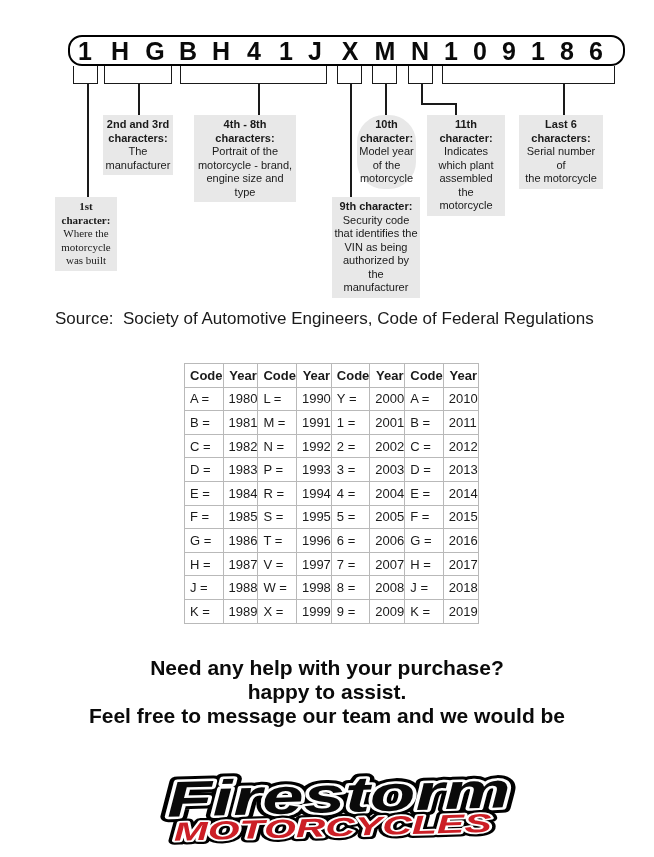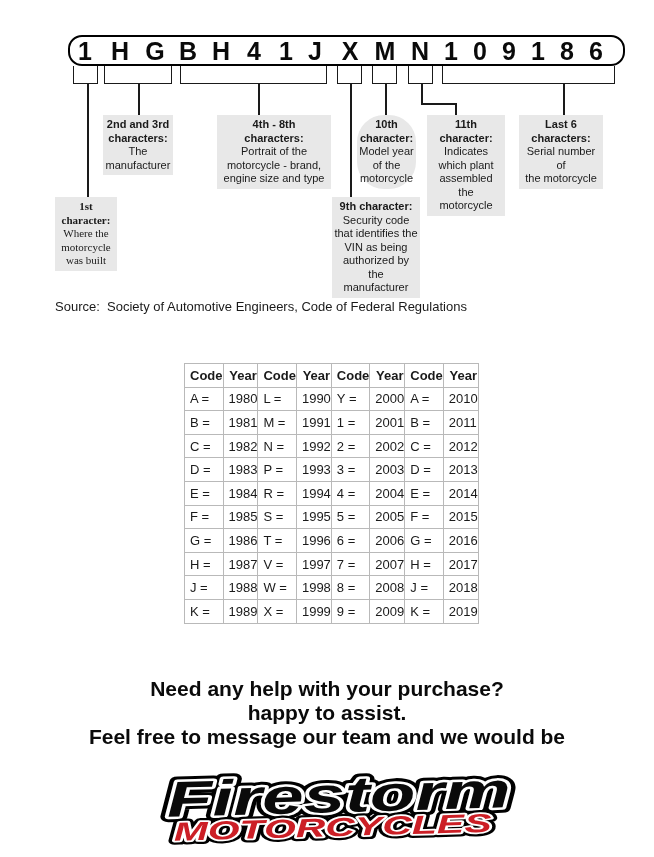--- a/index.html
+++ b/index.html
@@ -19,33 +19,33 @@
              border-right: 1.5px solid var(--line); border-bottom: 1.5px solid var(--line); }
   .vline { position: absolute; width: 1.5px; background: var(--line); }
   .hline { position: absolute; height: 1.5px; background: var(--line); }
 
   
   .callout { position: absolute; background: var(--callout-bg); text-align: center;
              font-size: 11px; line-height: 13.5px; padding: 3px 2px; color: #1a1a1a; }
   .co-title { font-weight: bold; }
 
   
-  #source-note { position: absolute; left: 55px; top: 299px; font-size: 13px; color: #1a1a1a; white-space: pre; }
+  #source-note { position: absolute; left: 55px; top: 309px; font-size: 17px; color: #1a1a1a; white-space: pre; }
 
   
   #year-table-wrap { position: absolute; left: 184px; top: 363px; }
   table { border-collapse: collapse; table-layout: fixed; }
   th, td { border: 1px solid #b9b9b9; font-size: 13px; text-align: left;
            padding: 0 0 0 5px; height: 23.6px; background: #fff; color: #1a1a1a;
            white-space: nowrap; overflow: hidden; }
   th { font-weight: bold; text-align: center; }
 
   
   #help-text { position: absolute; left: 0; top: 656px; width: 654px; text-align: center;
-               font-size: 21px; font-weight: bold; line-height: 24px; color: #0a0a0a; margin-top: 21px; }
+               font-size: 21px; font-weight: bold; line-height: 24px; color: #0a0a0a; }
 
   
   #logo { position: absolute; left: 155px; top: 762px; transform: rotate(-1.6deg); }
 </style>
 </head>
 <body>
 
 <div id="page">
 
   <div id="vin-box"></div>
@@ -88,21 +88,21 @@
       <div class="vline" style="left: 563px; top: 84px; height: 31px;"></div>
     </div>
 
   <div id="callouts">
       <div class="callout" style="left: 103px; top: 115px; width: 70px;">
         <div class="co-title">2nd and 3rd</div>
         <div class="co-title">characters:</div>
         <div class="co-line">The</div>
         <div class="co-line">manufacturer</div>
       </div>
-      <div class="callout" style="left: 217px; top: 115px; width: 114px;">
+      <div class="callout" style="left: 194px; top: 115px; width: 102px;">
         <div class="co-title">4th - 8th</div>
         <div class="co-title">characters:</div>
         <div class="co-line">Portrait of the</div>
         <div class="co-line">motorcycle - brand,</div>
         <div class="co-line">engine size and type</div>
       </div>
       <div class="callout" style="left: 357px; top: 115px; width: 59px; border-radius: 27px;">
         <div class="co-title">10th</div>
         <div class="co-title">character:</div>
         <div class="co-line">Model year</div>

